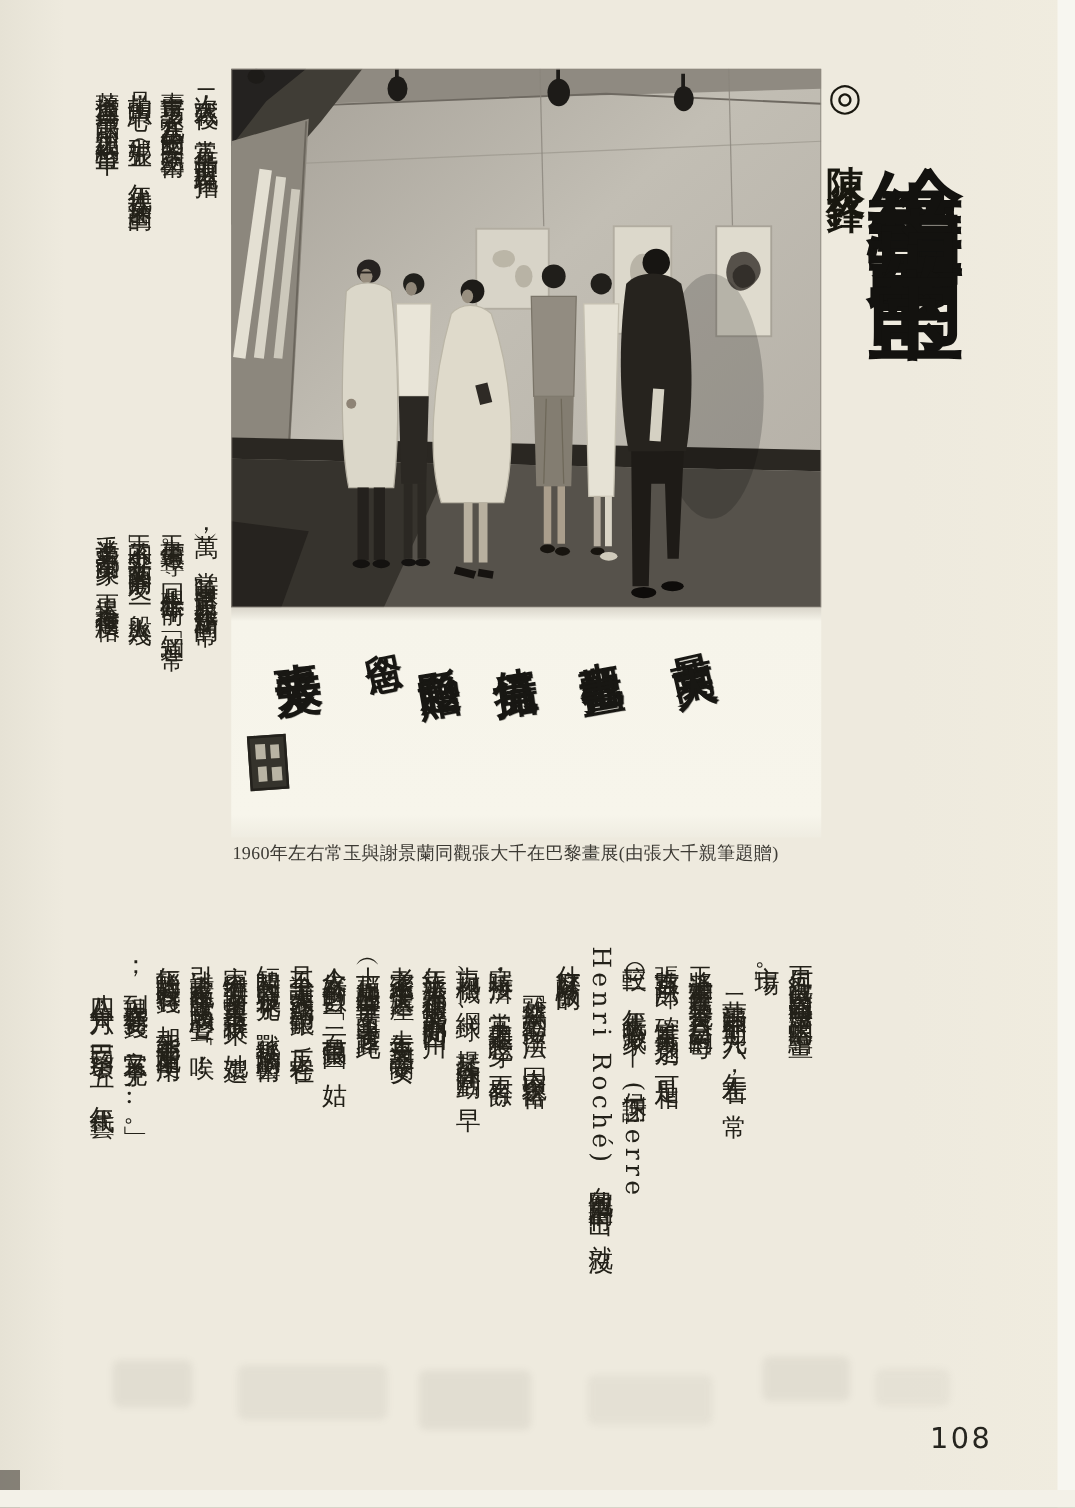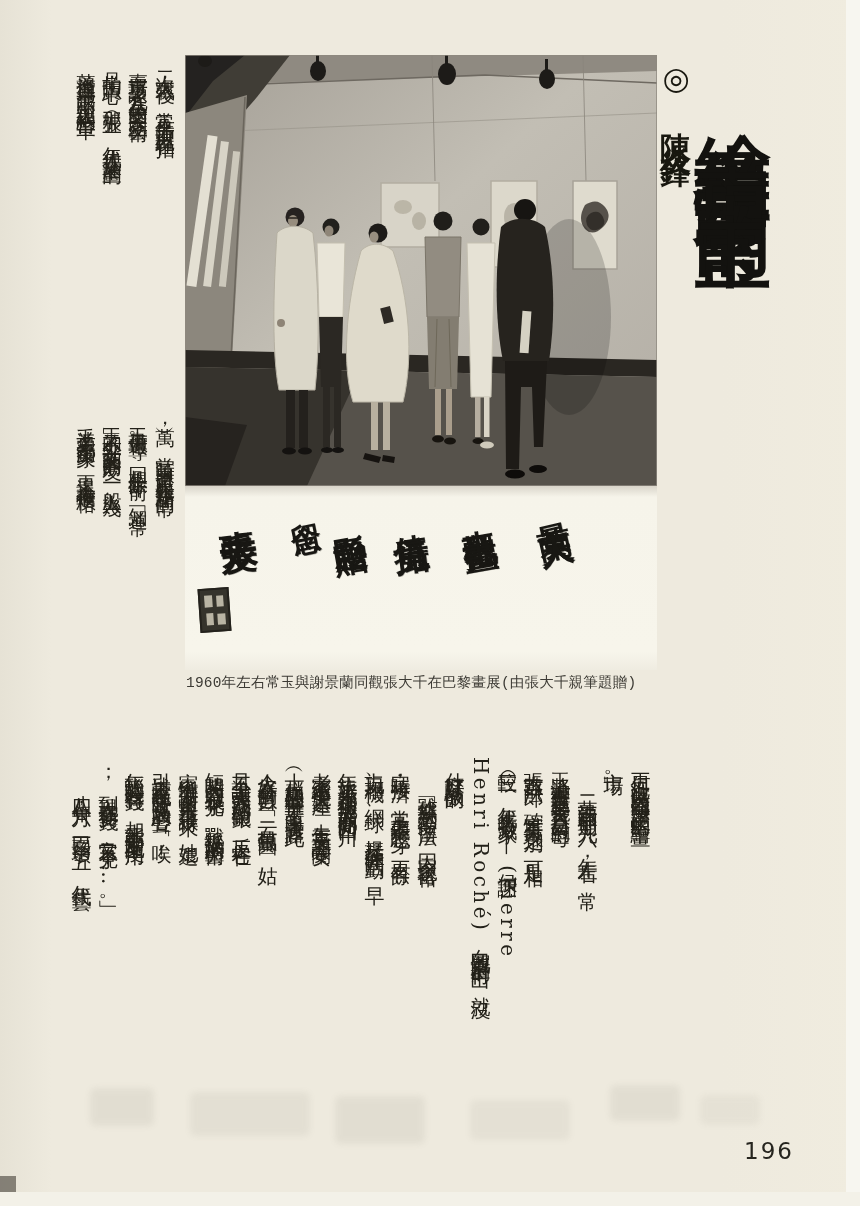--- a/index.html
+++ b/index.html
@@ -18,21 +18,21 @@
     line-height:1;
   }
   .title {
     font-size:76px; font-weight:bold; letter-spacing:10px; color:#13120f;
     text-orientation:upright;
   }
   .author { font-size:31px; letter-spacing:12px; color:#18170f; text-orientation:upright; font-weight:bold; }
   .sidecol, .bodycol { font-size:19.5px; letter-spacing:3.2px; color:#232119; }
   .bodycol { font-size:20px; letter-spacing:3.4px; }
   .caption {
-    position:absolute; font-family:Liberation Mono, monospace;
+    position:absolute; font-family:Liberation Serif, serif;
     font-size:14.5px; color:#3c3a34; letter-spacing:0.2px;
   }
   .pagenum {
     position:absolute; font-family:"DejaVu Sans","Liberation Sans",sans-serif;
     font-size:23px; color:#26251f; letter-spacing:2px;
   }
   .photo { position:absolute; left:185px; top:55px; width:472px; height:431px; }
   .inkstrip {
     position:absolute; left:185px; top:486px; width:472px; height:184px;
     background:linear-gradient(180deg,#d9d5ca 0%,#f6f4ea 6%,#f7f5eb 90%,#efece1 100%);
@@ -209,21 +209,21 @@
   <div class="vcol bodycol" style="left:285px; top:757px; height:402px;">士（趙無極的首任妻子）向筆者透露此</div>
   <div class="vcol bodycol" style="left:258px; top:757px; height:402px;">令人好奇的數目：「二百萬銀圓」；姑</div>
   <div class="vcol bodycol" style="left:232px; top:757px; height:402px;">且不論是袁大頭或淸朝龍銀，反正它在</div>
   <div class="vcol bodycol" style="left:205px; top:757px; height:402px;">短時間內就被花光了。戰後抵法的藝術</div>
   <div class="vcol bodycol" style="left:179px; top:757px; height:402px;">家中惟有謝女士與常玉最談得來，她還</div>
   <div class="vcol bodycol" style="left:152px; top:757px; height:402px;">引述畫家晚年曾吐露過的心聲：「唉！</div>
   <div class="vcol bodycol" style="left:125px; top:757px; height:402px;">年輕的時候有錢，却未能善加支配使用</div>
   <div class="vcol bodycol" style="left:99px;  top:757px; height:402px;">；到現在需要錢，它又不見了……」。</div>
   <div class="vcol bodycol" style="left:72px;  top:757px; height:402px;">　八四年六月，巴黎一項「五○年代藝</div>
 
-  <div class="pagenum" style="left:744px; top:1138px;">196</div>
+  <div class="pagenum" style="left:744px; top:1138px;">108</div>
 
   <div class="artifact" style="left:90px;  top:1088px; width:64px;  height:38px; opacity:0.10;"></div>
   <div class="artifact" style="left:190px; top:1092px; width:120px; height:44px; opacity:0.09;"></div>
   <div class="artifact" style="left:335px; top:1096px; width:90px;  height:48px; opacity:0.10;"></div>
   <div class="artifact" style="left:470px; top:1100px; width:100px; height:40px; opacity:0.08;"></div>
   <div class="artifact" style="left:610px; top:1085px; width:70px;  height:36px; opacity:0.10;"></div>
   <div class="artifact" style="left:700px; top:1095px; width:60px;  height:30px; opacity:0.07;"></div>
   <div style="position:absolute; left:0; top:1176px; width:16px; height:30px; background:#6b675e; opacity:0.8;"></div>
   <div class="edge" style="left:846px; top:0; width:14px; height:1206px;"></div>
   <div class="edge" style="left:0; top:1192px; width:860px; height:14px; background:#f3f1e8;"></div>

